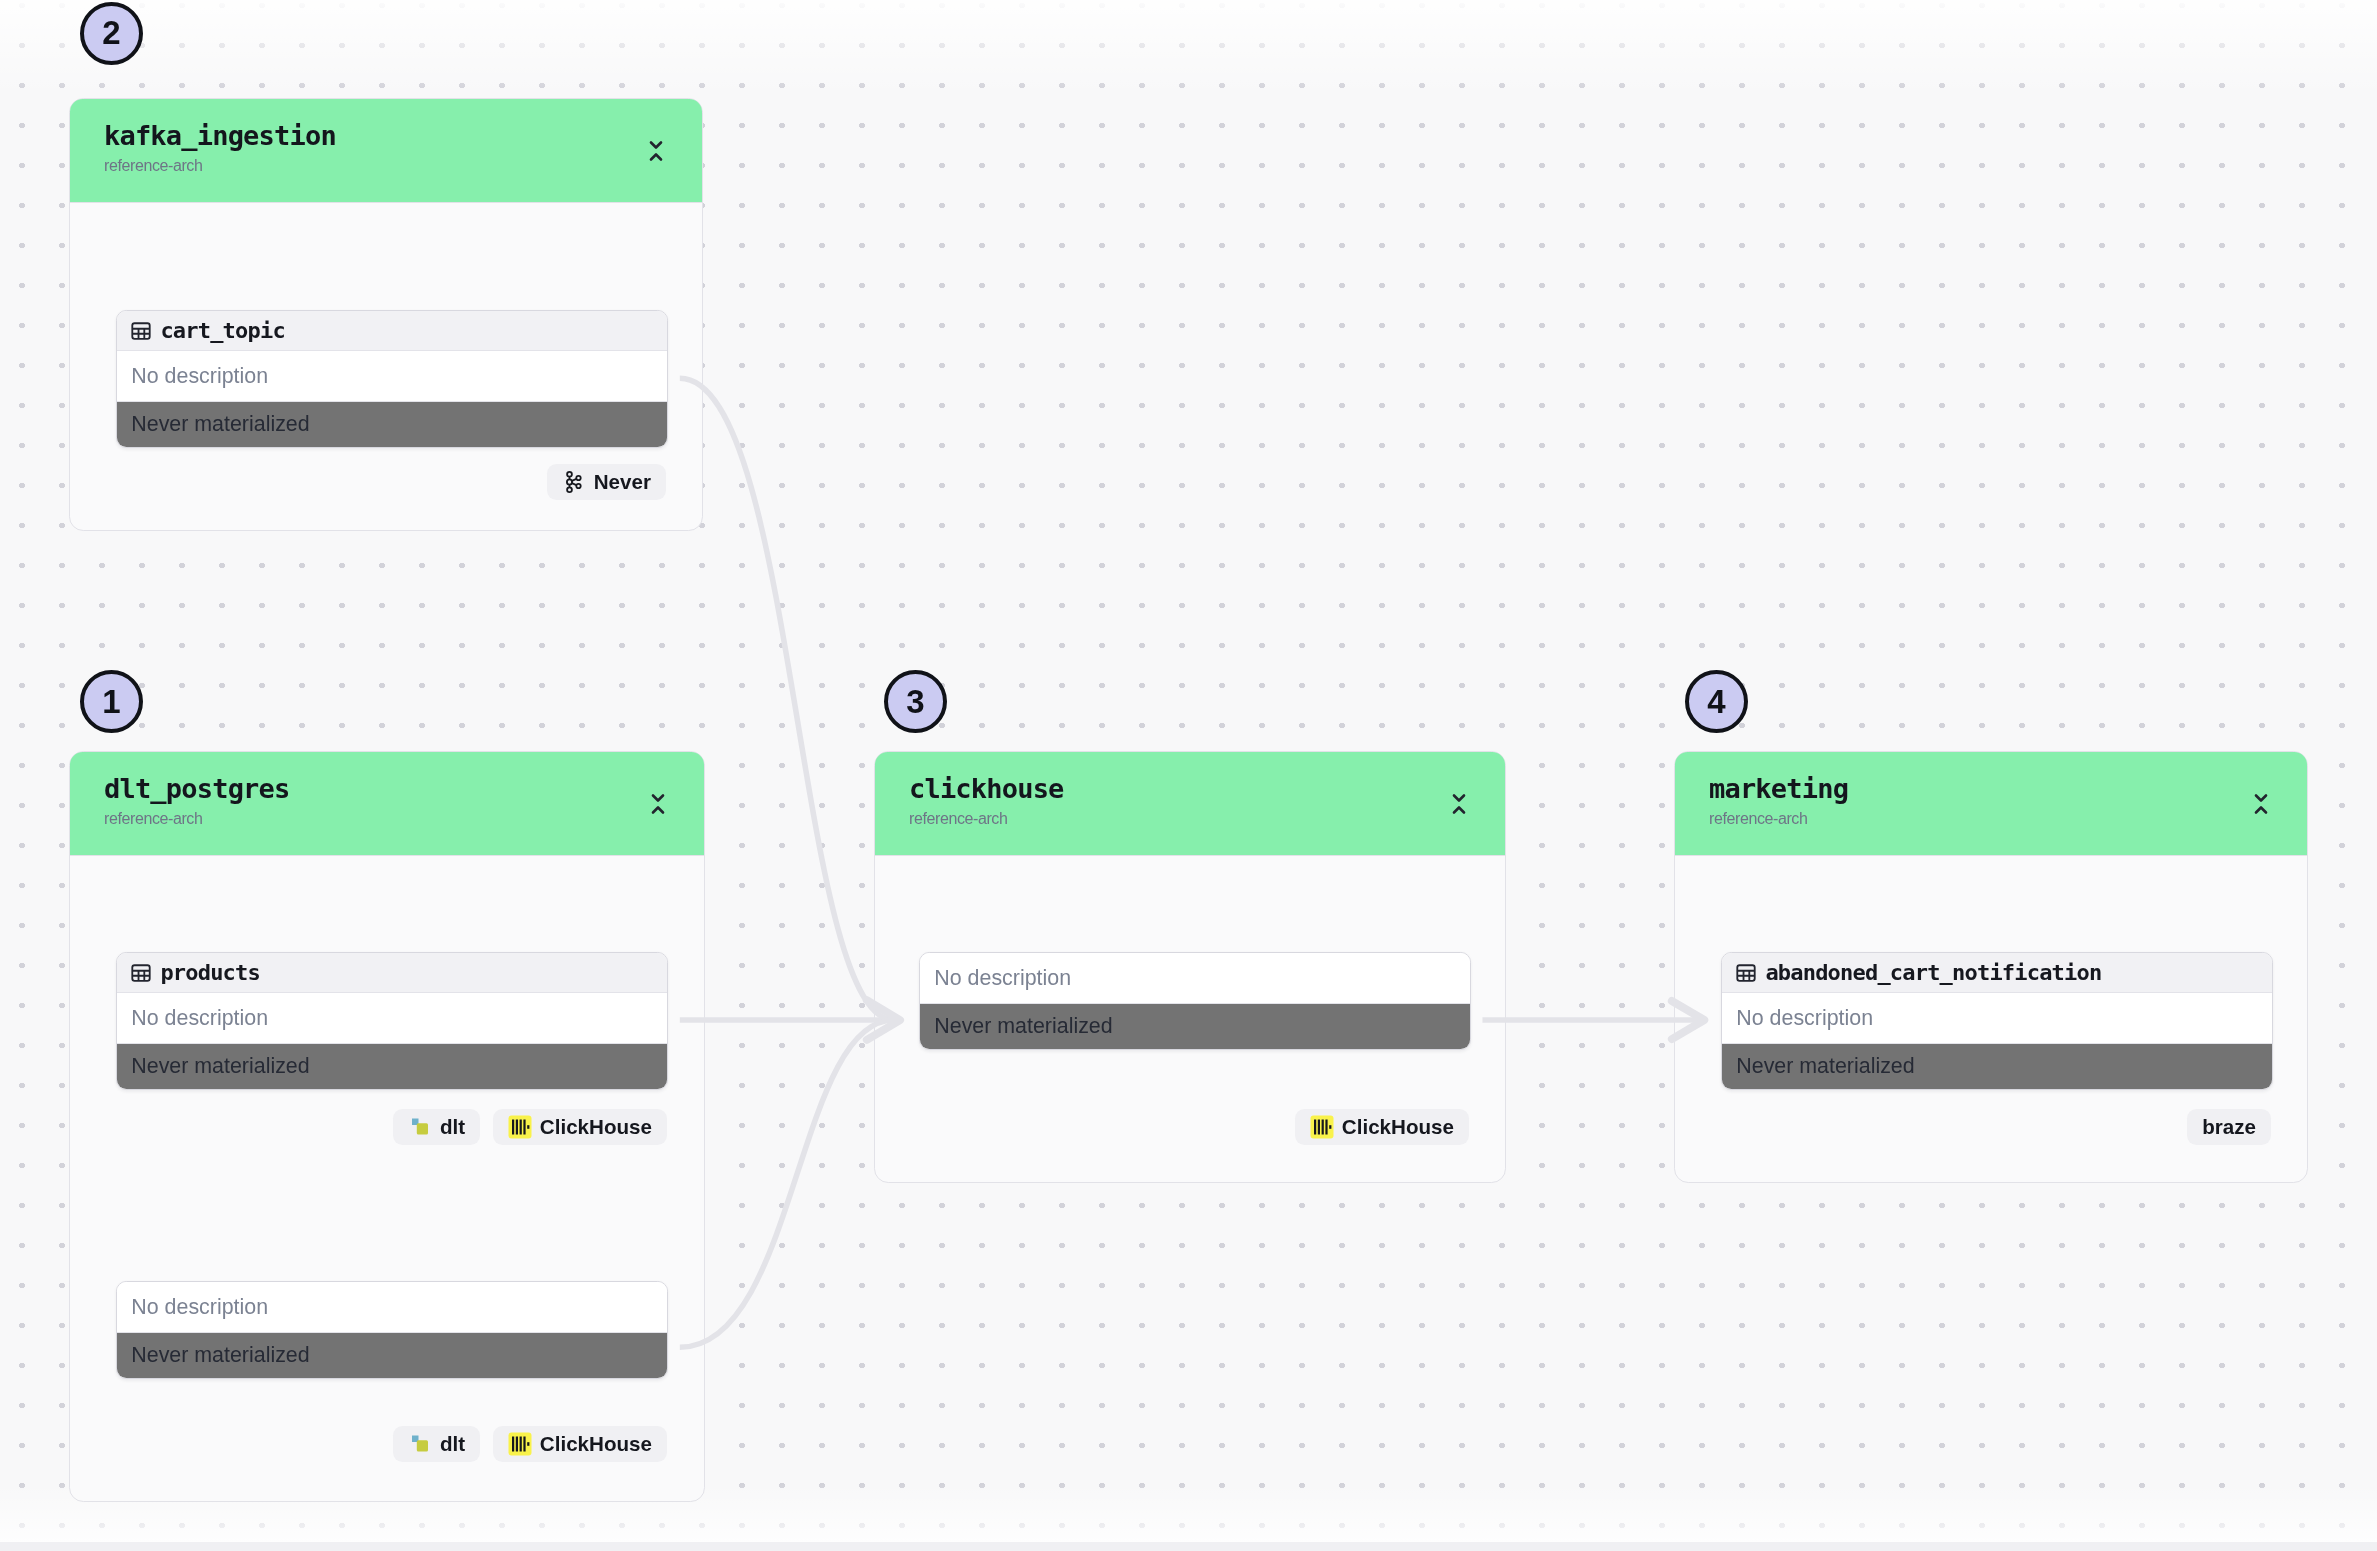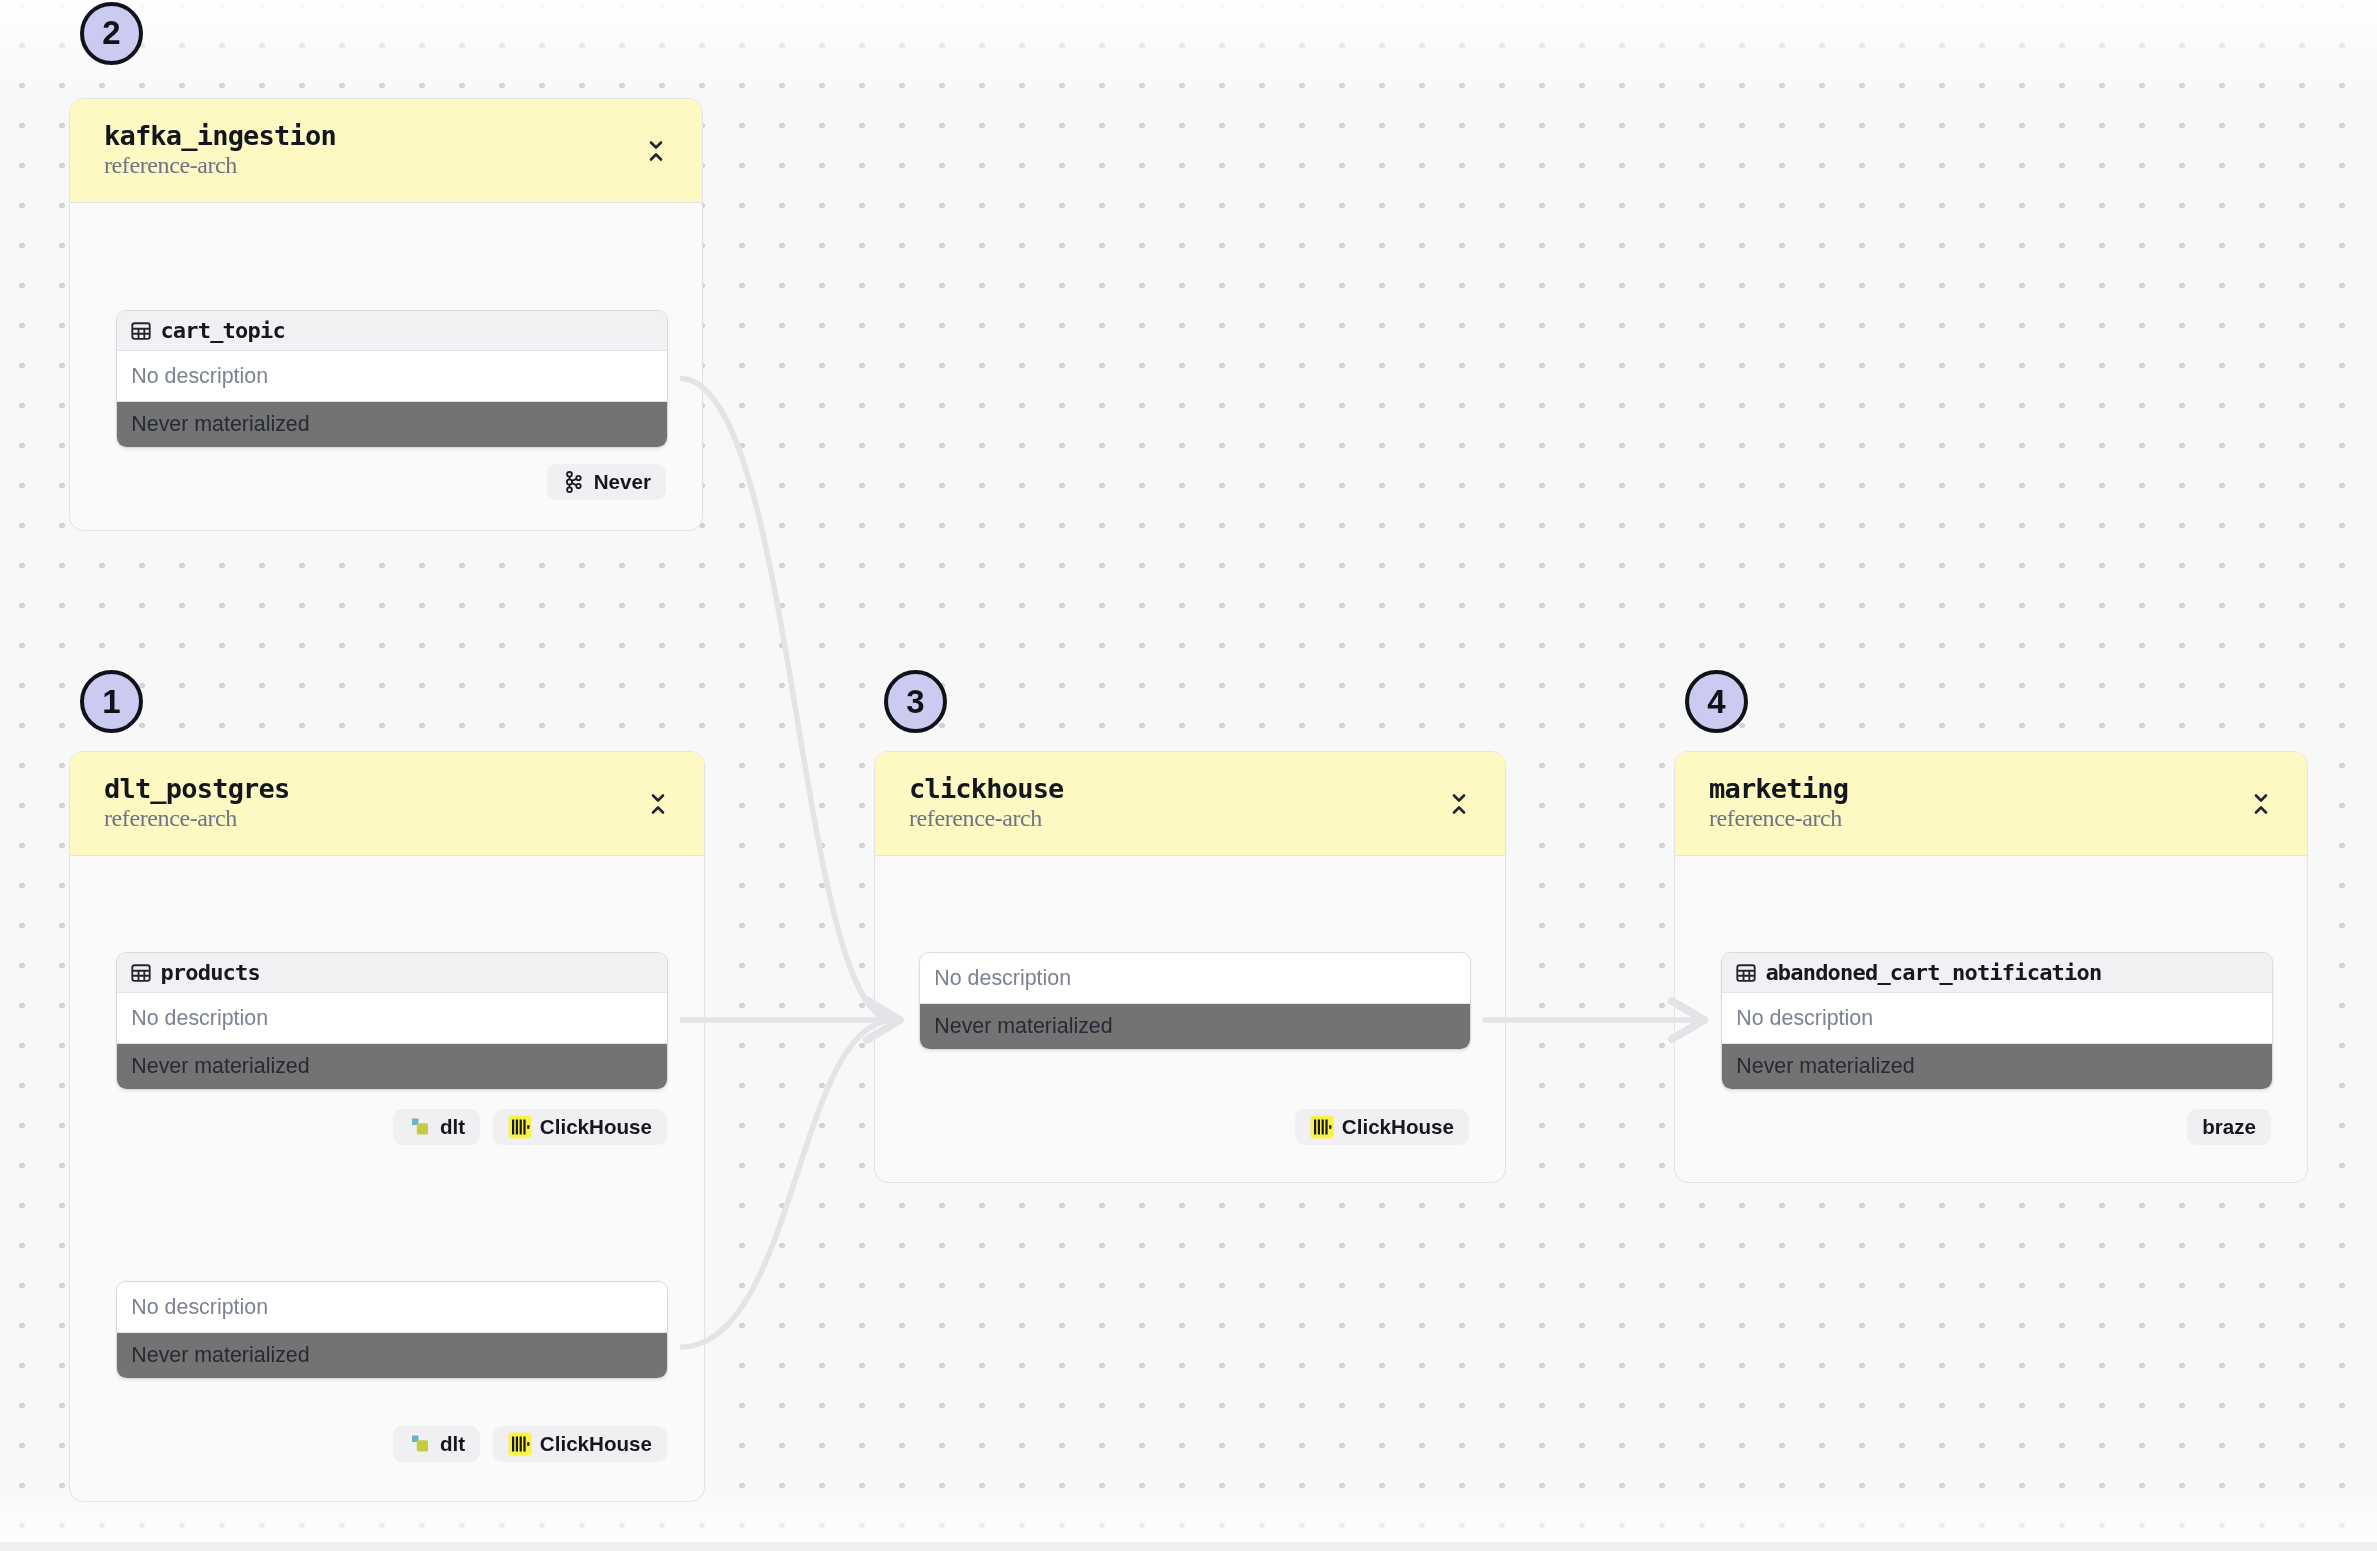--- a/index.html
+++ b/index.html
@@ -20,32 +20,32 @@
     background:linear-gradient(to top,rgba(255,255,255,.85),rgba(255,255,255,0));}
   .bottom-strip{position:absolute;left:0;top:1542px;width:2377px;height:9.5px;background:#f0f0f3;}
 
   
   .group{
     position:absolute;box-sizing:border-box;
     background:#fafafb;border:1.6px solid #e2e2e8;border-radius:14.3px;
   }
   .g-head{
     box-sizing:border-box;height:104px;
-    background:#fef9c3;border-bottom:1.6px solid #e2e2e8;
+    background:#86efac;border-bottom:1.6px solid #e2e2e8;
     border-radius:12.7px 12.7px 0 0;
     padding:19px 28.5px 0 34px;
     display:flex;align-items:flex-start;justify-content:space-between;
   }
   .g-title{
     font-family:"DejaVu Sans Mono","Liberation Mono",monospace;
     font-weight:bold;font-size:27px;line-height:35px;color:#14161d;letter-spacing:-0.8px;
   }
   .g-sub{
-    font-family:Liberation Serif, serif;
-    font-size:24px;line-height:25px;color:#6e7486;letter-spacing:-0.4px;
+    font-family:Liberation Sans, sans-serif;
+    font-size:16px;line-height:25px;color:#6e7486;letter-spacing:-0.4px;
   }
   .collapse{
     background:none;border:none;padding:0;margin-top:14.3px;cursor:pointer;
     width:35px;height:38px;display:flex;align-items:center;justify-content:center;flex:0 0 auto;
   }
 
   
   .asset{
     position:absolute;width:552px;box-sizing:border-box;
     background:#fff;border:1.6px solid #d8d8df;border-radius:10.3px;

